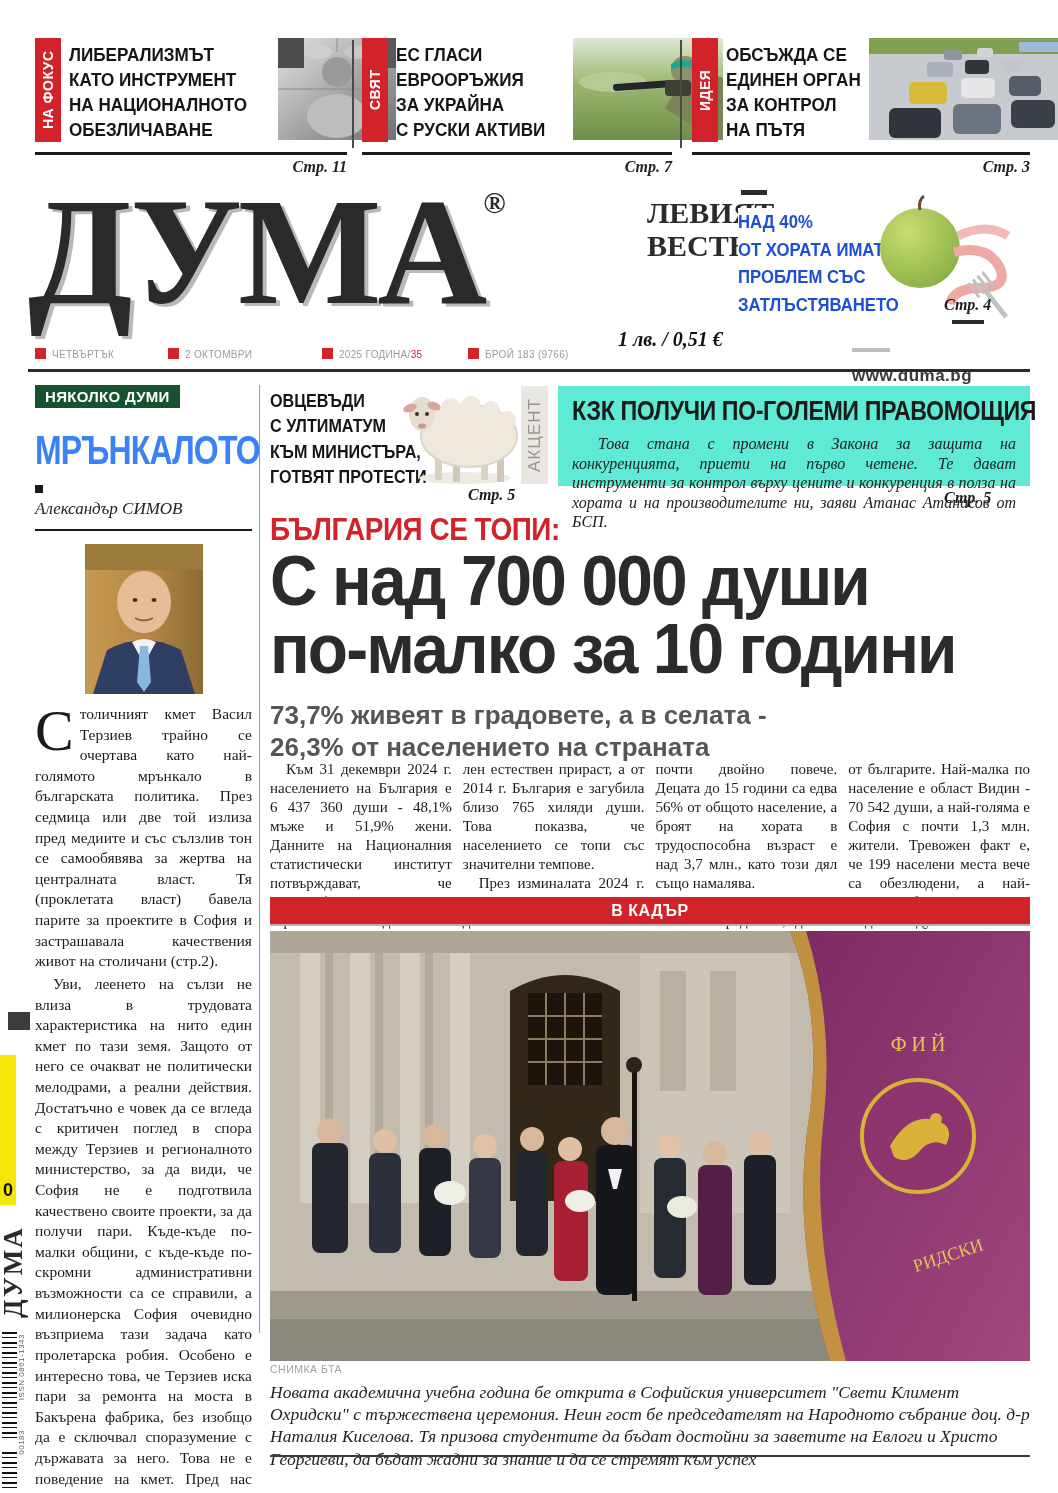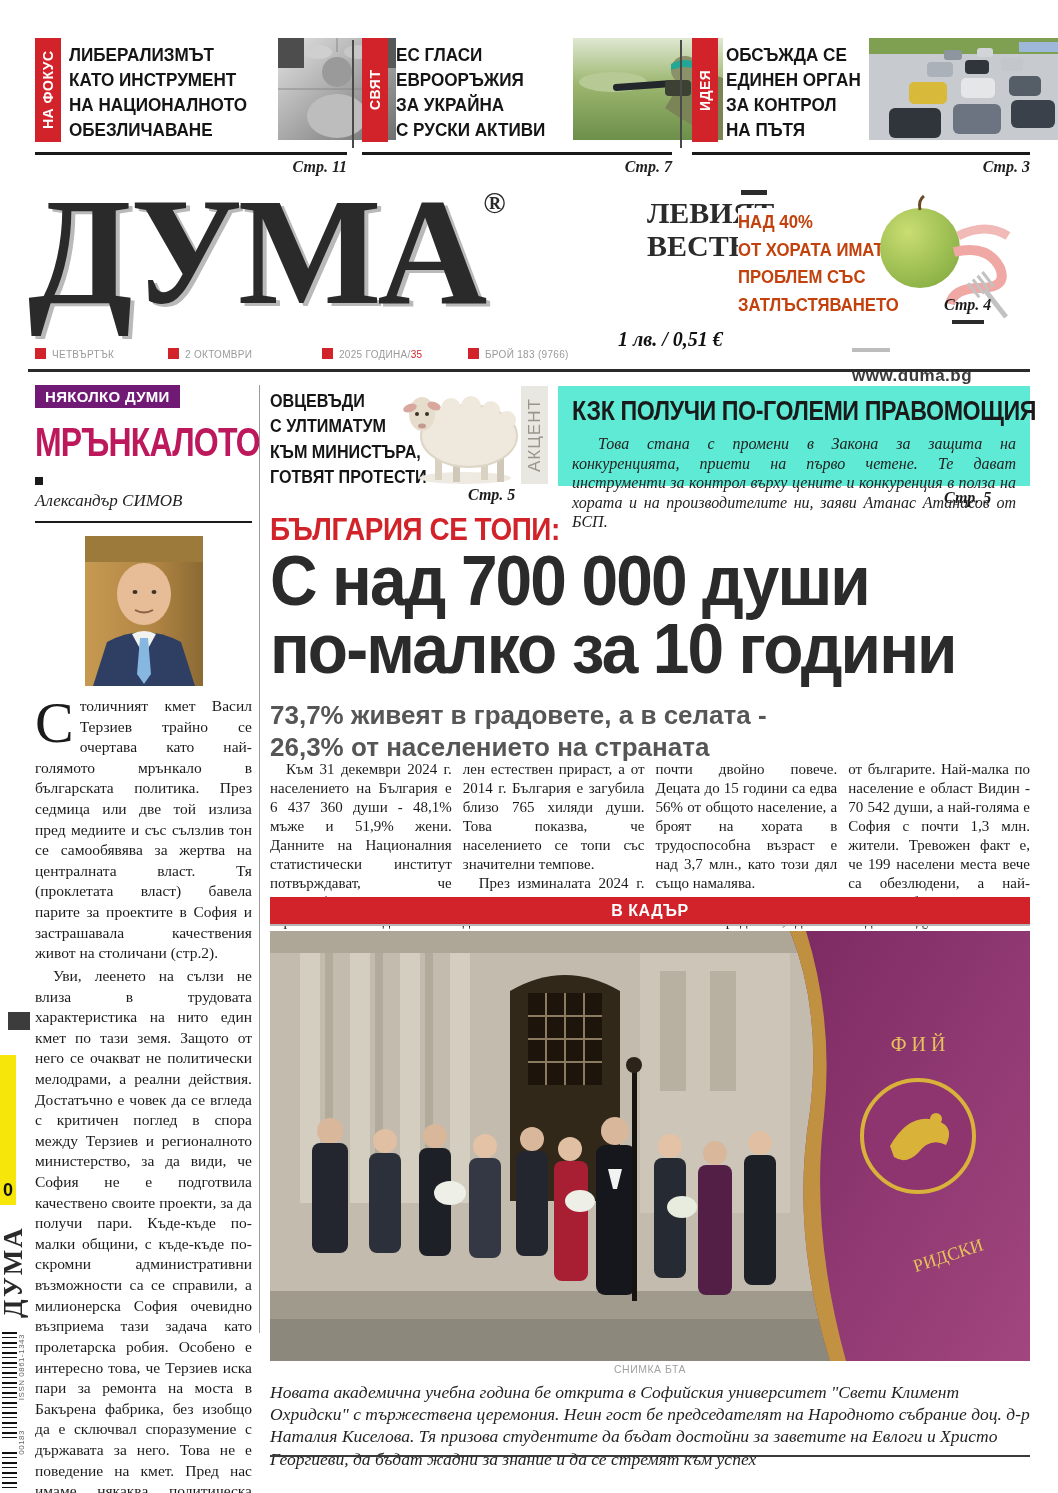--- a/index.html
+++ b/index.html
@@ -20,39 +20,39 @@
   .page-ref{position:absolute;right:0;bottom:-24px;font-family:"Liberation Serif",serif;font-style:italic;font-weight:bold;font-size:16px;color:#222;}
   .vdiv{position:absolute;top:40px;width:2px;height:108px;background:#4a4a4a;}
 
   
   #logo{left:28px;top:176px;font-family:"Liberation Serif",serif;font-weight:bold;font-size:152px;line-height:1;
         color:#2a2a2a;letter-spacing:-4px;text-shadow:4px 3px 0 #b9b9b9;}
   #logo sup{font-size:30px;letter-spacing:0;text-shadow:none;vertical-align:90px;}
   #tagline{left:647px;top:196px;font-family:"Liberation Serif",serif;font-weight:bold;font-size:30px;line-height:1.1;color:#2b2b2b;}
   #logo-square{left:748px;top:248px;width:52px;height:64px;background:#d2232a;box-shadow:4px 4px 0 #c9c9c9;}
   #mast-dash{left:741px;top:190px;width:26px;height:5px;background:#2b2b2b;}
-  #mast-teaser{left:738px;top:208px;width:165px;font-weight:bold;font-size:19px;line-height:1.45;color:#c2410c;}
+  #mast-teaser{left:738px;top:208px;width:165px;font-weight:bold;font-size:19px;line-height:1.45;color:#1d4ed8;}
   #mast-teaser .hl-line span{display:inline-block;background:#fff;transform:scaleX(.88);transform-origin:0 50%;white-space:nowrap;padding-right:3px;}
   #apple-art{left:858px;top:192px;}
   #mast-ref{left:944px;top:296px;font-family:"Liberation Serif",serif;font-style:italic;font-weight:bold;font-size:16px;}
   #mast-ref-rule{left:952px;top:320px;width:32px;height:4px;background:#2b2b2b;}
   .dl-item{position:absolute;top:348px;font-size:10px;color:#9a9a9a;letter-spacing:.3px;white-space:nowrap;}
   .dl-item .sq{display:inline-block;width:11px;height:11px;background:#d2232a;margin-right:6px;vertical-align:-1px;}
   .dl-item .hl{color:#d2232a;}
   #price{left:618px;top:328px;font-family:"Liberation Serif",serif;font-style:italic;font-weight:bold;font-size:20px;color:#111;}
   #site{left:852px;top:348px;display:flex;align-items:flex-start;gap:14px;flex-direction:column;}
   #site .line{width:38px;height:4px;background:#bdbdbd;}
   #site .txt{font-weight:bold;font-size:17px;color:#3a3a3a;letter-spacing:.5px;}
   #site .sq{width:13px;height:13px;background:#d2232a;}
   #main-rule{left:28px;top:369px;width:1002px;height:3px;background:#2b2b2b;}
 
   
   #opinion{left:35px;top:385px;width:217px;}
-  #op-kicker{display:inline-block;background:#701a75;color:#fff;font-weight:bold;font-size:15px;padding:3px 10px;letter-spacing:.3px;}
-  #op-title{margin-top:12px;font-size:40px;font-weight:bold;letter-spacing:-1px;color:#be185d;}
+  #op-kicker{display:inline-block;background:#14532d;color:#fff;font-weight:bold;font-size:15px;padding:3px 10px;letter-spacing:.3px;}
+  #op-title{margin-top:20px;font-size:40px;font-weight:bold;letter-spacing:-1px;color:#3b82f6;}
   #op-bullet{width:8px;height:8px;background:#1a1a1a;margin-top:12px;}
   #op-author{margin-top:6px;font-family:"Liberation Serif",serif;font-style:italic;font-size:17px;color:#222;}
   #op-rule{margin-top:10px;height:2px;background:#1a1a1a;}
   #portrait-wrap{margin:13px auto 6px;width:118px;}
   #op-body{font-family:"Liberation Serif",serif;font-size:15.5px;line-height:1.33;text-align:justify;color:#1b1b1b;}
   #op-body p{margin:0 0 2px;}
   #op-body p.ind{text-indent:18px;}
   .dropcap{float:left;font-size:58px;line-height:.8;padding:4px 6px 0 0;font-family:"Liberation Serif",serif;}
 
   
@@ -85,21 +85,21 @@
   #lead-sub{left:270px;top:700px;font-size:26px;font-weight:bold;color:#565656;line-height:1.22;}
   #lead-cols{left:270px;top:760px;width:760px;display:flex;gap:11px;}
   #lead-cols .col{flex:1;font-family:"Liberation Serif",serif;font-size:15px;line-height:1.27;text-align:justify;color:#1b1b1b;}
   #lead-cols .col p{margin:0;}
   #lead-cols .col p.first{text-indent:16px;}
   #lead-cols .col p.ind{text-indent:16px;}
 
   #kadar{left:270px;top:897px;width:760px;height:27px;background:#d2232a;display:flex;align-items:center;justify-content:center;
          color:#fff;font-weight:bold;font-size:16px;letter-spacing:.5px;box-shadow:0 2px 0 #b5b5b5;}
   #photo{left:270px;top:931px;width:760px;height:430px;}
-  #credit{left:270px;top:1363px;width:760px;text-align:center;font-size:10.5px;color:#a2a2a2;letter-spacing:.5px;}
+  #credit{left:270px;top:1363px;width:760px;text-align:left;font-size:10.5px;color:#a2a2a2;letter-spacing:.5px;}
   #caption{left:270px;top:1381px;width:762px;font-family:"Liberation Serif",serif;font-style:italic;font-size:17.5px;line-height:1.27;color:#1f1f1f;}
   #bottom-rule{left:270px;top:1455px;width:760px;height:2px;background:#3a3a3a;}
 </style>
 </head>
 <body>
 
 <div id="page">
 
   <div class="teaser" style="left:35px;width:312px;">
     <div class="teaser-tag">НА ФОКУС</div>

